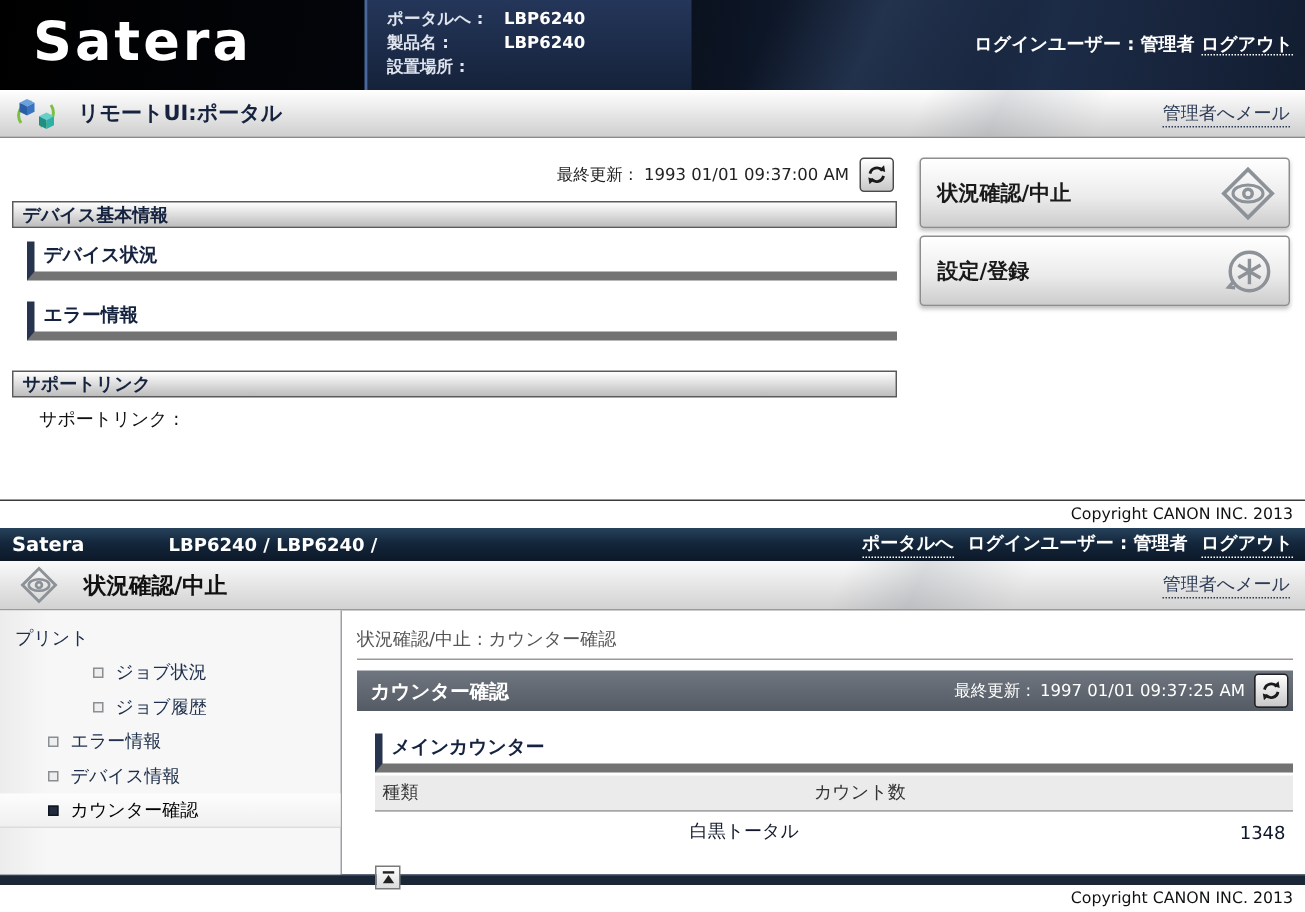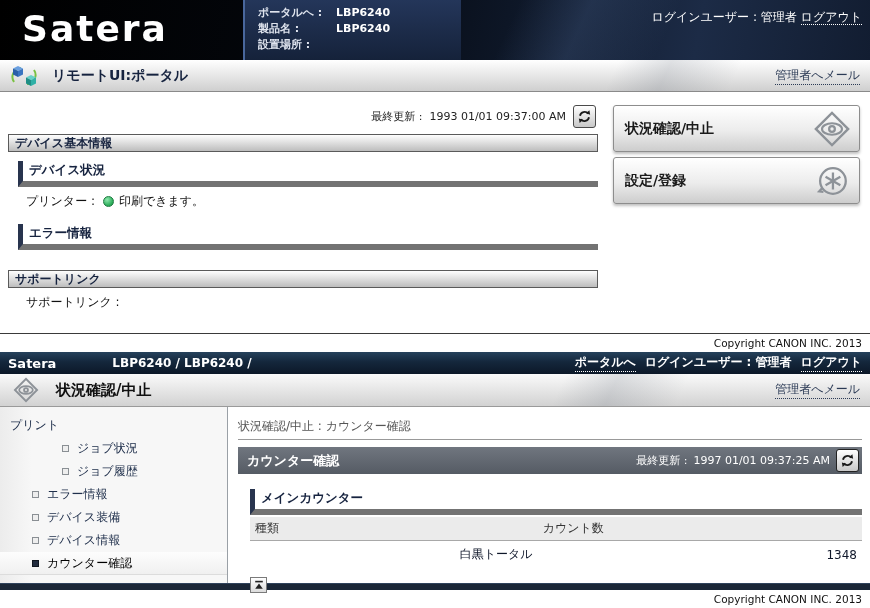--- a/index.html
+++ b/index.html
@@ -12,21 +12,21 @@
     background:
       linear-gradient(115deg, rgba(0,0,0,0) 58%, rgba(90,120,170,.22) 66%, rgba(0,0,0,0) 76%),
       linear-gradient(100deg,#000 0%,#04070d 38%,#0d1626 58%,#1c2b46 80%,#121d31 100%); }
   .logo { position:absolute; left:22px; top:8px; font-size:36px; font-weight:bold;
     color:#fff; letter-spacing:2px; }
   .devpanel { position:absolute; left:243px; top:0; width:218px; height:60px;
     background:linear-gradient(#24365a,#15223a); border-left:2px solid #49679c;
     padding:5px 0 0 13px; }
   .devrow { display:flex; font-size:11px; line-height:16px; color:#fff; font-weight:bold; }
   .devrow .lbl { width:78px; color:#dfe4ee; }
-  .loginline { position:absolute; right:8px; top:9px; font-size:12px; font-weight:normal; color:#fff; }
+  .loginline { position:absolute; right:8px; top:21px; font-size:12px; font-weight:bold; color:#fff; }
   .dotlink { border-bottom:1px dotted currentColor; cursor:pointer; text-decoration:none; color:inherit; }
 
   .portalbar { height:32px; display:flex; align-items:center;
     background:
       linear-gradient(115deg, rgba(0,0,0,0) 70%, rgba(90,100,115,.18) 76%, rgba(0,0,0,0) 84%),
       linear-gradient(#ffffff,#cfcfcf);
     border-bottom:1px solid #8a8a8a; }
   .portalbar .cube { margin-left:10px; }
   .portalbar .ptitle { margin-left:14px; font-size:14px; font-weight:bold; color:#16233f; }
   .portalbar .maillink { margin-left:auto; margin-right:10px; font-size:12px; color:#2b3a55; }
@@ -167,25 +167,20 @@
             <path d="M3.2 7.2 A 5 5 0 0 1 12 5" stroke="#1a1a1a" stroke-width="2" fill="none"></path>
             <polygon points="13.2,1.2 14,6 9.6,4.6" fill="#1a1a1a"></polygon>
             <path d="M12.8 8.8 A 5 5 0 0 1 4 11" stroke="#1a1a1a" stroke-width="2" fill="none"></path>
             <polygon points="2.8,14.8 2,10 6.4,11.4" fill="#1a1a1a"></polygon>
           </svg>
         </span>
       </div>
       <div class="secbar">デバイス基本情報</div>
       <div class="inblock">
         <div class="subhdr">デバイス状況</div>
-        <div class="bodyrow">
-          <span>プリンター :</span>
-          <span class="statusdot"></span>
-          <span>印刷できます。</span>
-        </div>
         <div class="subhdr" style="margin-top:14px;">エラー情報</div>
       </div>
       <div class="secbar gap-support">サポートリンク</div>
       <div class="bodyrow" style="padding-left:18px;">
         <span>サポートリンク :</span>
       </div>
     </div>
 
     <div class="rightcol">
       <div class="bigbtn">
@@ -244,24 +239,20 @@
         <span class="bullet"></span>
         <span>ジョブ状況</span>
       </div>
       <div class="sitem sub">
         <span class="bullet"></span>
         <span>ジョブ履歴</span>
       </div>
       <div class="sitem lv1">
         <span class="bullet"></span>
         <span>エラー情報</span>
-      </div>
-      <div class="sitem lv1">
-        <span class="bullet"></span>
-        <span>デバイス装備</span>
       </div>
       <div class="sitem lv1">
         <span class="bullet"></span>
         <span>デバイス情報</span>
       </div>
       <div class="sitem lv1 sel">
         <span class="bullet"></span>
         <span>カウンター確認</span>
       </div>
     </div>

